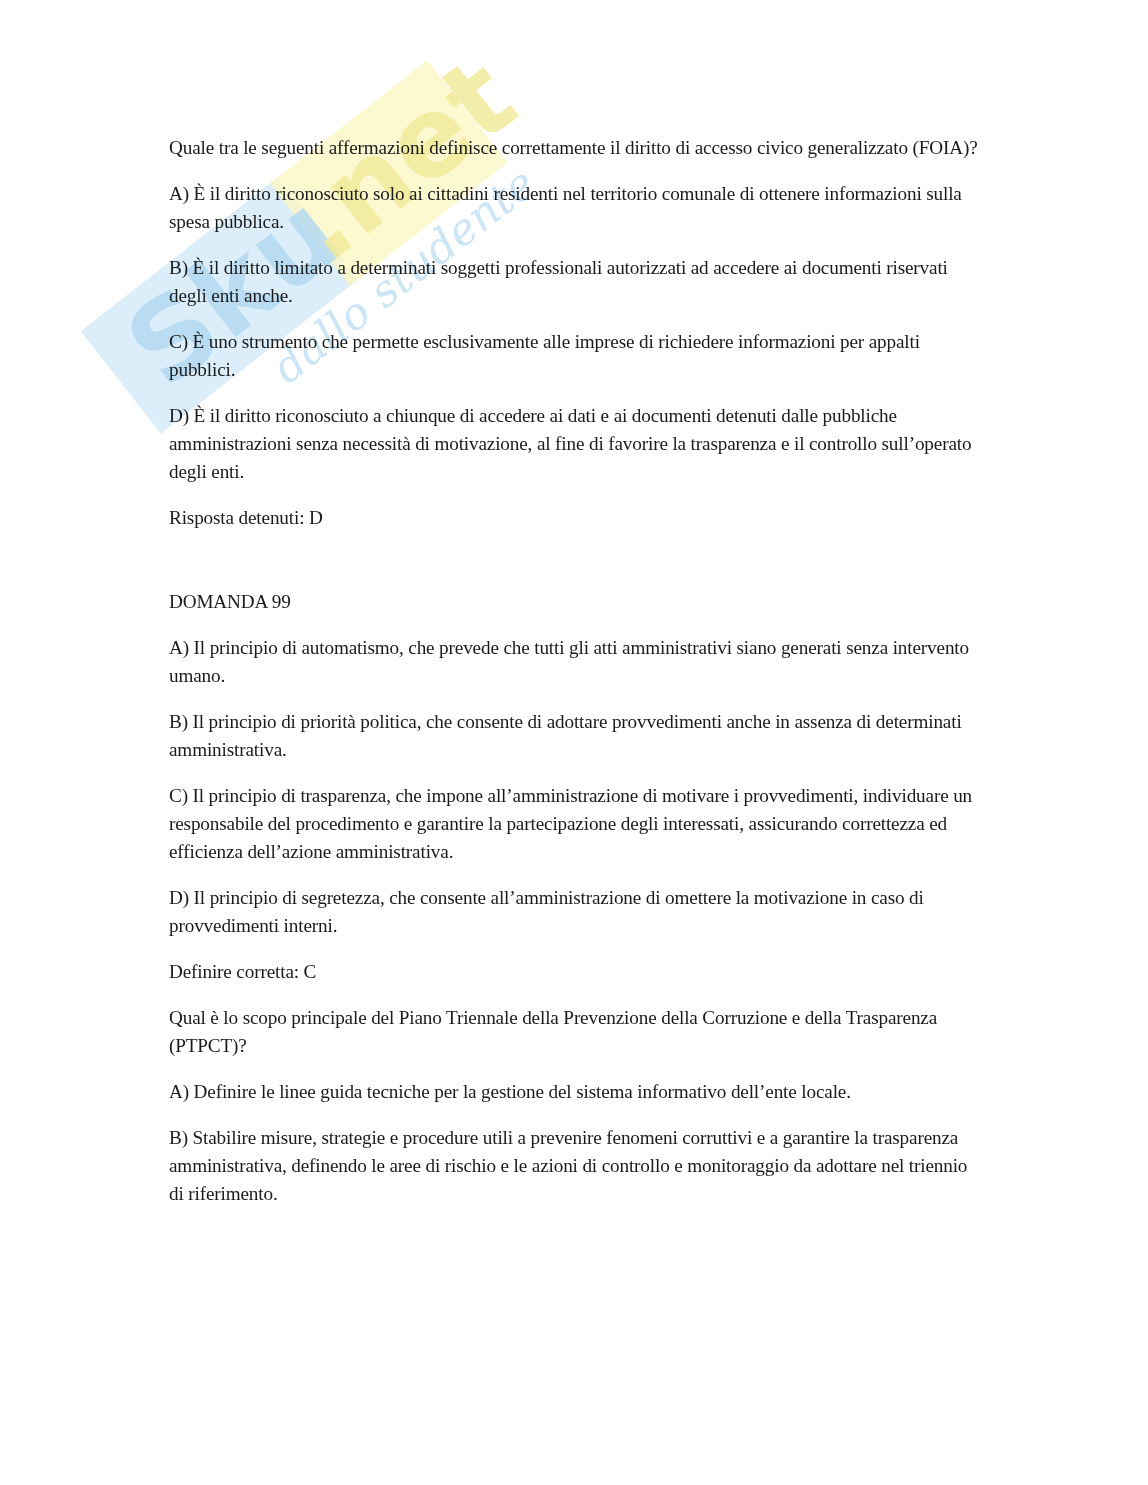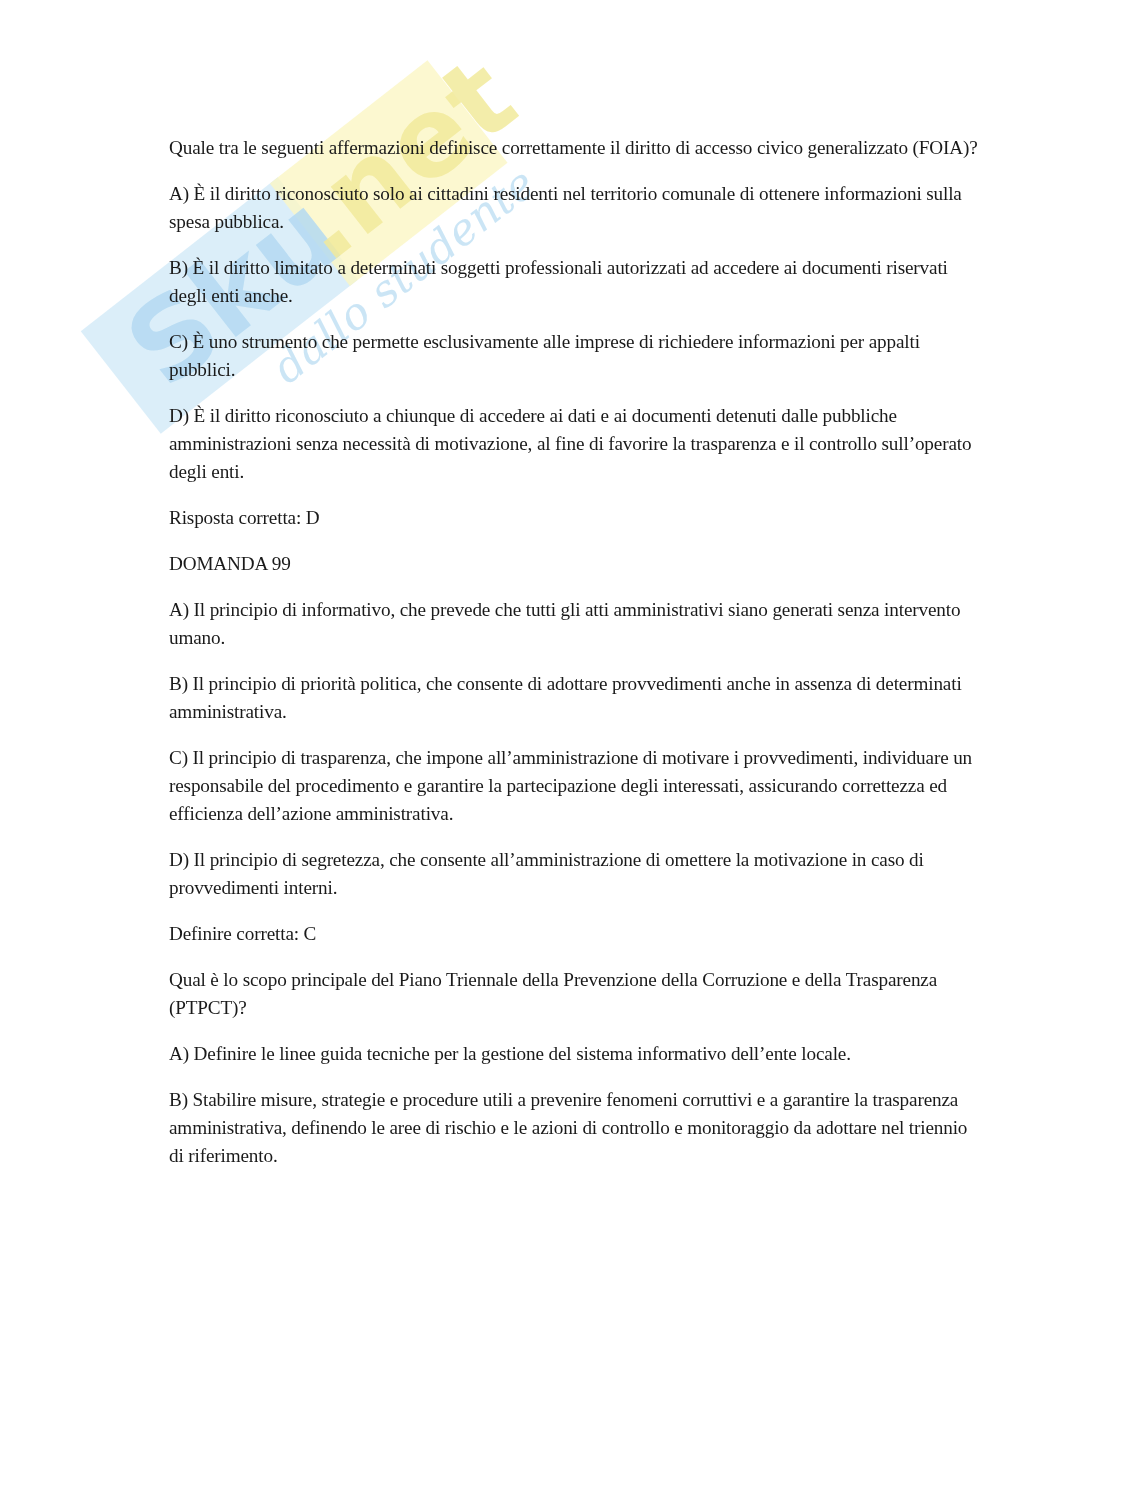--- a/index.html
+++ b/index.html
@@ -31,21 +31,21 @@
       width: 815px;
       z-index: 1;
     }
     .para {
       font-size: 19.2px;
       line-height: 28px;
       margin: 0 0 18px 0;
       letter-spacing: -0.15px;
     }
     .question-header {
-      margin-top: 18px;
+      margin-top: 56px;
     }
   </style>
 </head>
 <body>
 
 <svg class="watermark" viewBox="0 0 470 420" xmlns="http://www.w3.org/2000/svg">
   <g transform="rotate(-38 235 210)">
     <rect x="10" y="150" width="250" height="130" fill="#cfe8f7" opacity="0.75"></rect>
     <rect x="250" y="150" width="200" height="130" fill="#fbf6c4" opacity="0.8"></rect>
     <text x="40" y="250" font-family="DejaVu Sans, sans-serif" font-weight="bold" font-size="110" fill="#b5daf2" opacity="0.85">Sku</text>
@@ -55,26 +55,26 @@
 </svg>
 
 <main class="page">
 
   <section>
     <p class="para">Quale tra le seguenti affermazioni definisce correttamente il diritto di accesso civico generalizzato (FOIA)?</p>
     <p class="para">A) È il diritto riconosciuto solo ai cittadini residenti nel territorio comunale di ottenere informazioni sulla spesa pubblica.</p>
     <p class="para">B) È il diritto limitato a determinati soggetti professionali autorizzati ad accedere ai documenti riservati degli enti anche.</p>
     <p class="para">C) È uno strumento che permette esclusivamente alle imprese di richiedere informazioni per appalti pubblici.</p>
     <p class="para">D) È il diritto riconosciuto a chiunque di accedere ai dati e ai documenti detenuti dalle pubbliche amministrazioni senza necessità di motivazione, al fine di favorire la trasparenza e il controllo sull’operato degli enti.</p>
-    <p class="para">Risposta corretta: D</p>
+    <p class="para">Risposta detenuti: D</p>
   </section>
 
   <section>
     <p class="para question-header">DOMANDA 99</p>
-    <p class="para">A) Il principio di informativo, che prevede che tutti gli atti amministrativi siano generati senza intervento umano.</p>
+    <p class="para">A) Il principio di automatismo, che prevede che tutti gli atti amministrativi siano generati senza intervento umano.</p>
     <p class="para">B) Il principio di priorità politica, che consente di adottare provvedimenti anche in assenza di determinati amministrativa.</p>
     <p class="para">C) Il principio di trasparenza, che impone all’amministrazione di motivare i provvedimenti, individuare un responsabile del procedimento e garantire la partecipazione degli interessati, assicurando correttezza ed efficienza dell’azione amministrativa.</p>
     <p class="para">D) Il principio di segretezza, che consente all’amministrazione di omettere la motivazione in caso di provvedimenti interni.</p>
     <p class="para">Definire corretta: C</p>
   </section>
 
   <section>
     <p class="para">Qual è lo scopo principale del Piano Triennale della Prevenzione della Corruzione e della Trasparenza (PTPCT)?</p>
     <p class="para">A) Definire le linee guida tecniche per la gestione del sistema informativo dell’ente locale.</p>
     <p class="para">B) Stabilire misure, strategie e procedure utili a prevenire fenomeni corruttivi e a garantire la trasparenza amministrativa, definendo le aree di rischio e le azioni di controllo e monitoraggio da adottare nel triennio di riferimento.</p>

